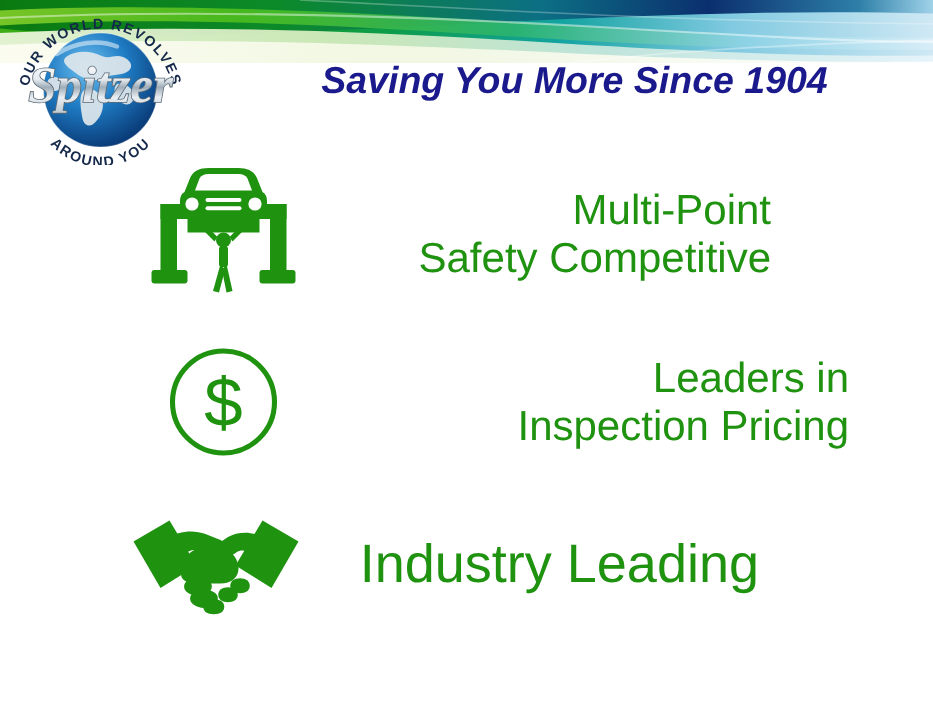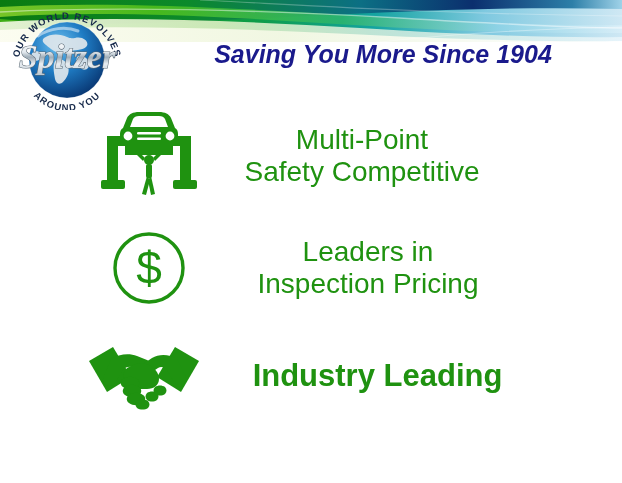--- a/index.html
+++ b/index.html
@@ -62,38 +62,38 @@
   }
   .feature-icon {
     flex: 0 0 auto;
     display: flex;
     align-items: center;
     justify-content: center;
   }
   .feature-icon svg { display: block; }
   .feature-text {
     flex: 1 1 auto;
-    text-align: center;
+    text-align: right;
     color: #1f9210;
     font-size: 28px;
     line-height: 1.16;
   }
   .feature-text .line { display: block; white-space: nowrap; }
 
   #feature-1 { left: 88px;  top: 108px; width: 534px; height: 96px; }
   #feature-1 .feature-icon { width: 122px; }
   #feature-1 .feature-text { padding-right: 108px; }
 
   #feature-2 { left: 88px;  top: 222px; width: 534px; height: 92px; }
   #feature-2 .feature-icon { width: 122px; }
-  #feature-2 .feature-text { padding-right: 96px; }
+  #feature-2 .feature-text { padding-right: 56px; }
 
   #feature-3 { left: 78px;  top: 330px; width: 544px; height: 92px; }
   #feature-3 .feature-icon { width: 132px; }
-  #feature-3 .feature-text { padding-right: 77px; font-size: 31px; line-height: 1.45; font-weight: bold; }
+  #feature-3 .feature-text { padding-right: 116px; font-size: 36px; line-height: 1.45; }
 </style>
 </head>
 <body>
 
 <div class="slide">
 
   <div class="banner">
     <svg width="622" height="42" viewBox="0 0 622 42" xmlns="http://www.w3.org/2000/svg">
       <defs>
         <linearGradient id="gBase" x1="0" y1="0" x2="1" y2="0">

